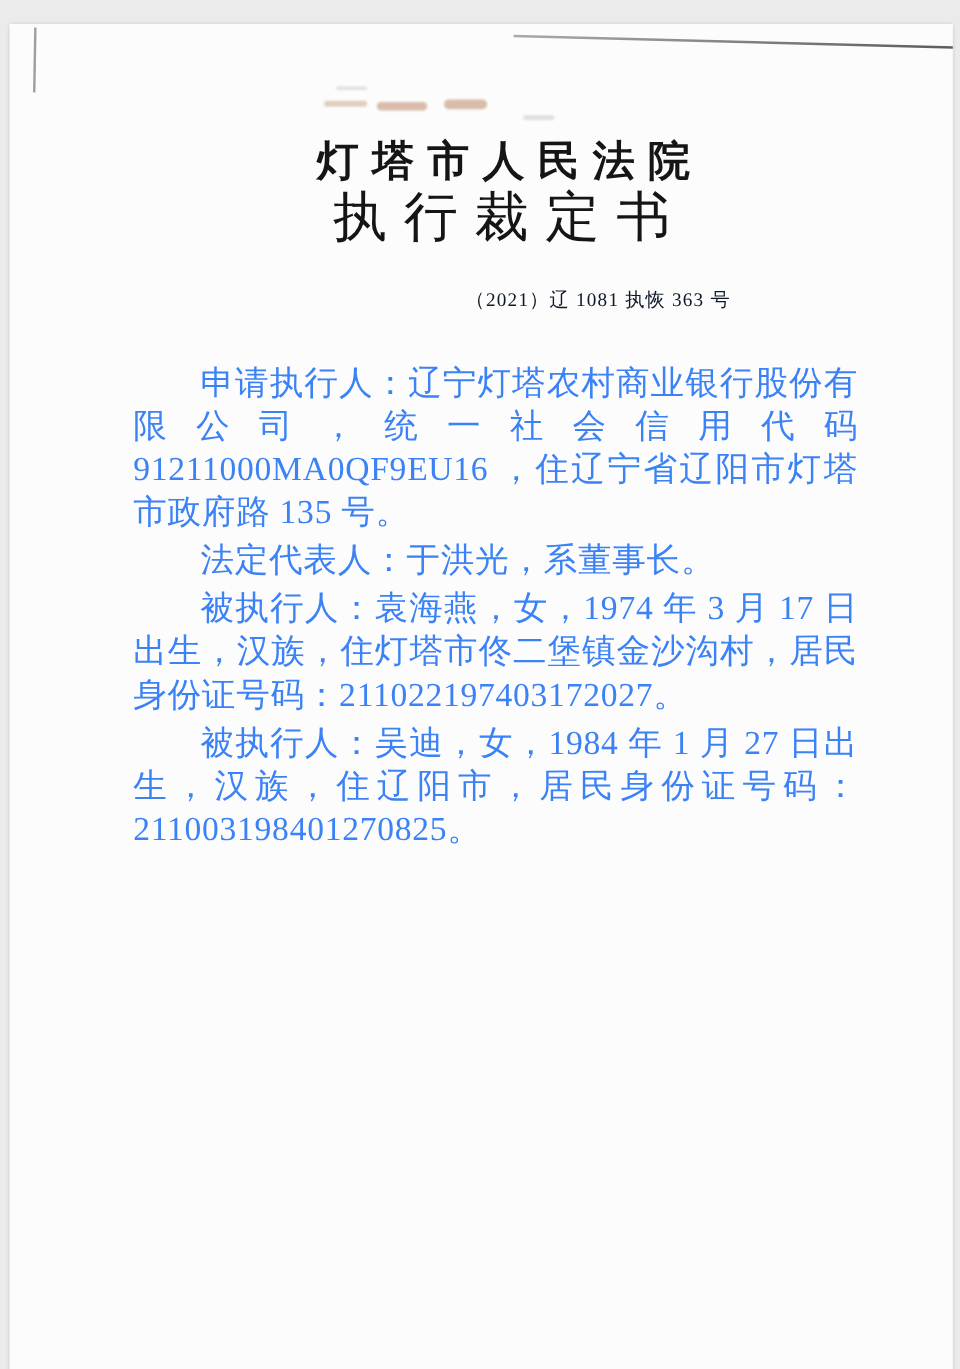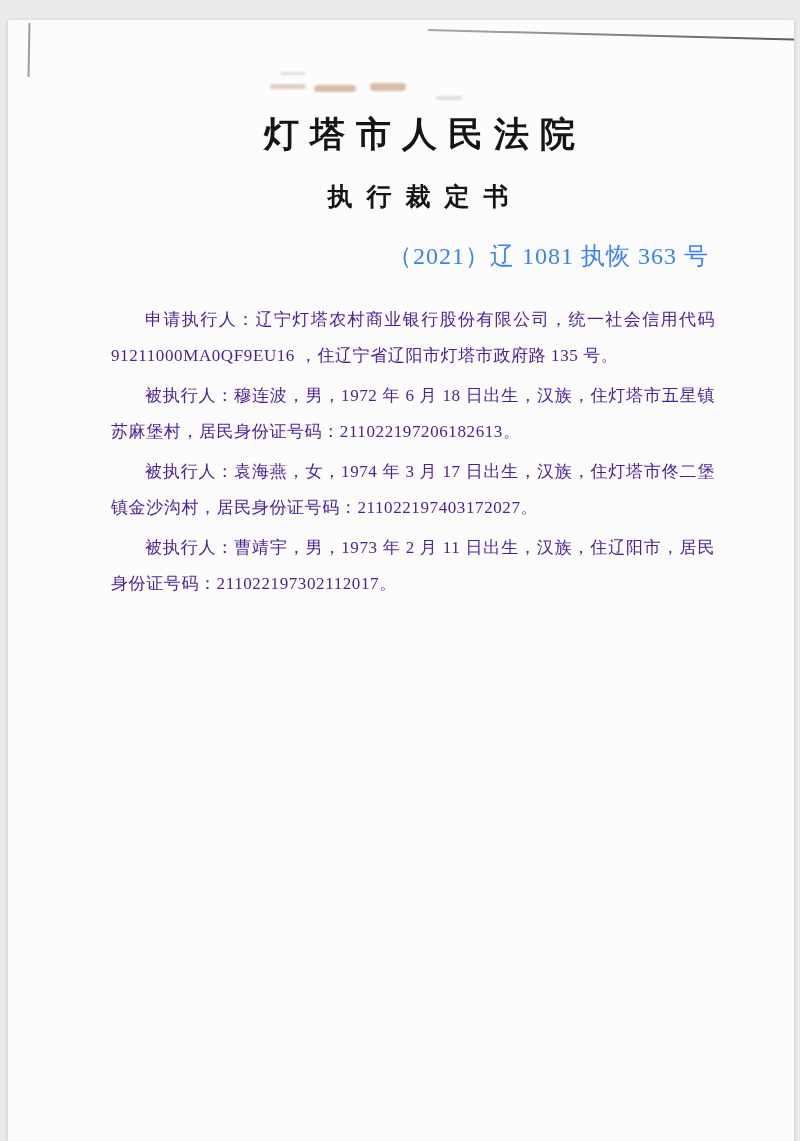--- a/index.html
+++ b/index.html
@@ -49,43 +49,43 @@
   }
   .court-name {
     margin: 0;
     font-size: 35px;
     font-weight: bold;
     letter-spacing: 11px;
     line-height: 46px;
     white-space: nowrap;
   }
   .doc-type {
-    margin: 16px;
-    font-size: 25px;
-    font-weight: bold;
+    margin: 0;
+    font-size: 45px;
+    font-weight: normal;
     letter-spacing: 14px;
     line-height: 46px;
     white-space: nowrap;
   }
   .case-number {
     position: absolute;
     left: 380px;
     top: 220px;
-    font-size: 24px;
+    font-size: 16px;
     letter-spacing: 1px;
-    color: #3b82f6;
+    color: #0f172a;
     white-space: nowrap;
   }
   .doc-body {
     position: absolute;
     left: 103px;
     top: 282px;
     width: 604px;
-    color: #4c1d95;
-    font-size: 17px;
+    color: #3b82f6;
+    font-size: 28px;
     line-height: 36px;
     letter-spacing: 0.6px;
   }
   .doc-body p {
     margin: 0 0 4px 0;
     text-indent: 2em;
     text-align: justify;
   }
 </style>
 </head>
@@ -103,18 +103,18 @@
 
   <div class="title-block">
     <h1 class="court-name">灯塔市人民法院</h1>
     <h2 class="doc-type">执行裁定书</h2>
   </div>
 
   <div class="case-number">（2021）辽 1081 执恢 363 号</div>
 
   <div class="doc-body">
     <p>申请执行人：辽宁灯塔农村商业银行股份有限公司，统一社会信用代码 91211000MA0QF9EU16 ，住辽宁省辽阳市灯塔市政府路 135 号。</p>
-    <p>被执行人：穆连波，男，1972 年 6 月 18 日出生，汉族，住灯塔市五星镇苏麻堡村，居民身份证号码：211022197206182613。</p>
+    <p>法定代表人：于洪光，系董事长。</p>
     <p>被执行人：袁海燕，女，1974 年 3 月 17 日出生，汉族，住灯塔市佟二堡镇金沙沟村，居民身份证号码：211022197403172027。</p>
-    <p>被执行人：曹靖宇，男，1973 年 2 月 11 日出生，汉族，住辽阳市，居民身份证号码：211022197302112017。</p>
+    <p>被执行人：吴迪，女，1984 年 1 月 27 日出生，汉族，住辽阳市，居民身份证号码：211003198401270825。</p>
   </div>
 
 </div>
 
 </body></html>

